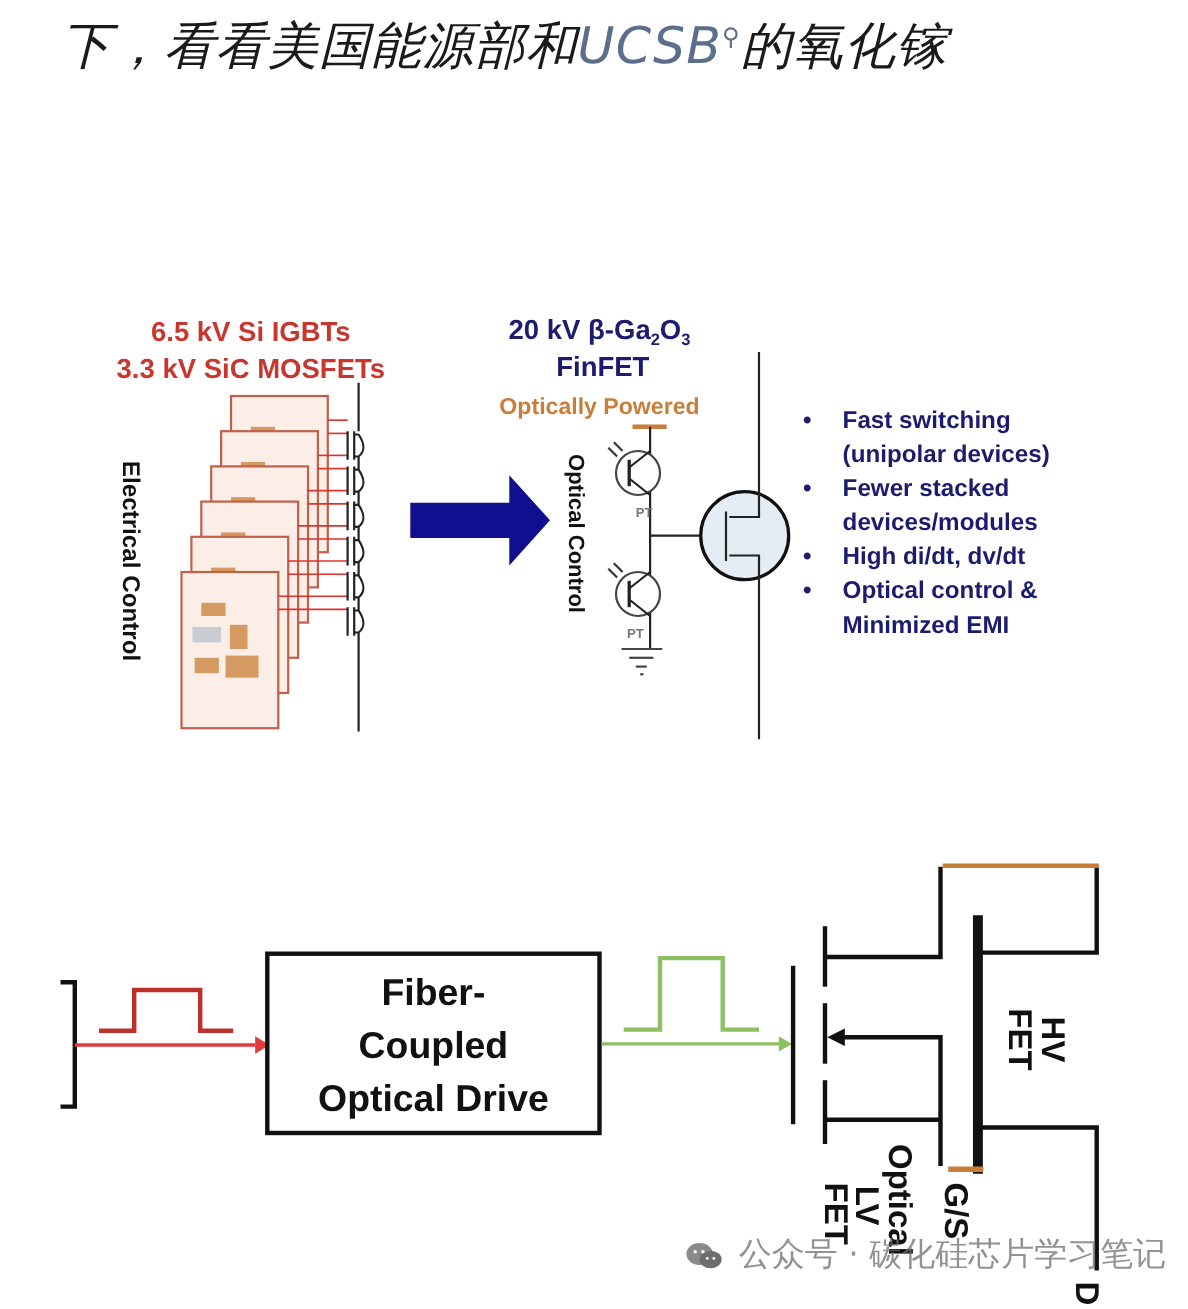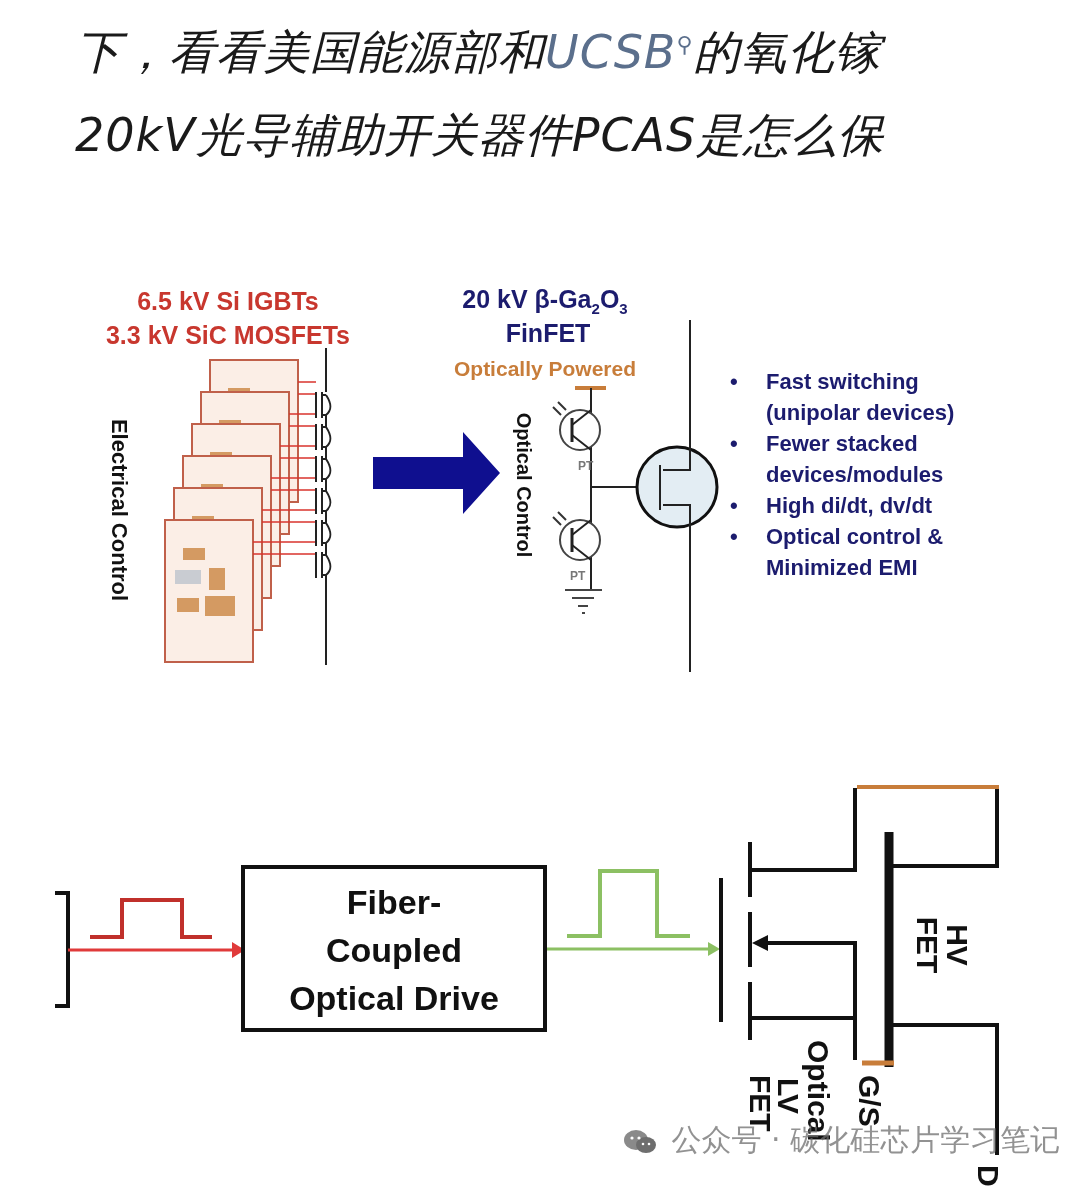--- a/index.html
+++ b/index.html
@@ -1,30 +1,29 @@
 <!DOCTYPE html>
 <html><head>
 <meta charset="utf-8">
 <style>
   html, body { margin:0; padding:0; background:#ffffff; }
   body { width:1080px; height:1190px; position:relative; overflow:hidden; font-family:"Liberation Sans", "DejaVu Sans", sans-serif; }
-  .heading { position:absolute; left:55px; top:0; width:990px; font-size:46px; line-height:90px; font-style:italic; color:#1a1a1a; font-family:"DejaVu Sans", sans-serif; letter-spacing:1px;margin-left:20px; }
+  .heading { position:absolute; left:55px; top:0; width:990px; font-size:46px; line-height:69px; font-style:italic; color:#1a1a1a; font-family:"DejaVu Sans", sans-serif; letter-spacing:1px; }
   .heading .line { display:block; height:90px; white-space:nowrap; }
   .heading .link { color:#5b6f8c; }
   .heading .search-sup { font-size:22px; vertical-align:super; color:#5b6f8c; font-style:normal; }
   svg text { font-family:"Liberation Sans", sans-serif; font-weight:bold; }
   .watermark { position:absolute; left:622px; top:1120px; font-size:30px; color:rgba(110,110,110,0.75); white-space:nowrap; font-family:"DejaVu Sans", sans-serif; }
   .watermark .wm-icon { display:inline-block; width:36px; height:28px; vertical-align:middle; margin-right:4px; }
 </style>
 </head>
 <body>
 
 <div class="heading">
   <span class="line"><span>下，看看美国能源部和</span><span class="link">UCSB</span><span class="search-sup">⚲</span><span>的氧化镓</span></span>
-  <span class="line">20kV光导辅助开关器件PCAS是怎么保</span>
 </div>
 
 <svg style="position:absolute;left:0;top:270px" width="1080" height="420" viewBox="0 0 1080 420">
   <text x="228" y="40" text-anchor="middle" font-size="25" fill="#c8372e">6.5 kV Si IGBTs</text>
   <text x="228" y="74" text-anchor="middle" font-size="25" fill="#c8372e">3.3 kV SiC MOSFETs</text>
   <text transform="translate(112,240) rotate(90)" text-anchor="middle" font-size="22" fill="#111">Electrical Control</text>
 
   <g id="boardStack">
       <g>
         <rect x="210" y="90" width="88" height="142" fill="#fbeee6" stroke="#c0604a" stroke-width="2"></rect>

